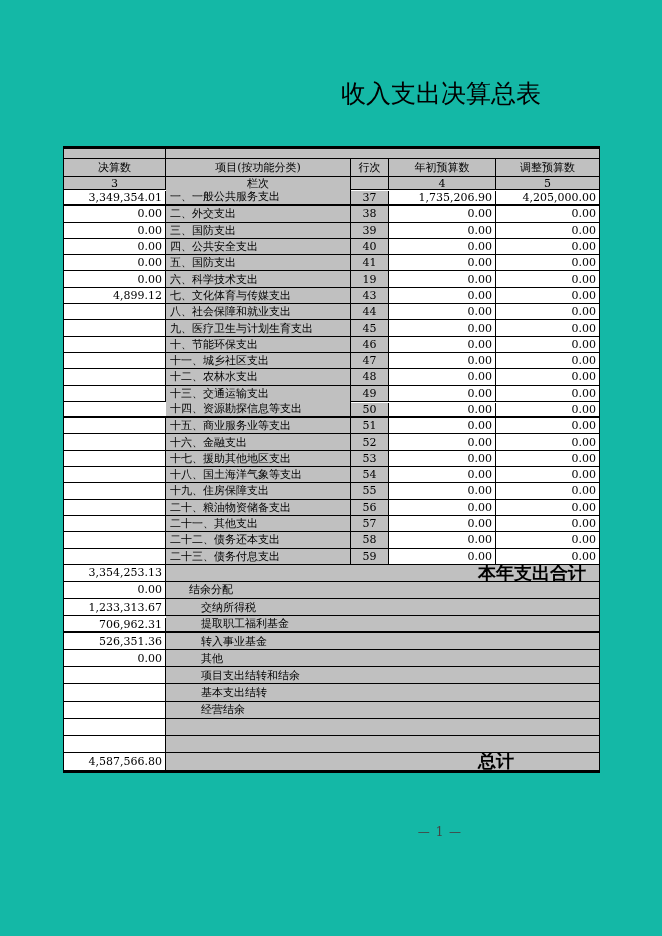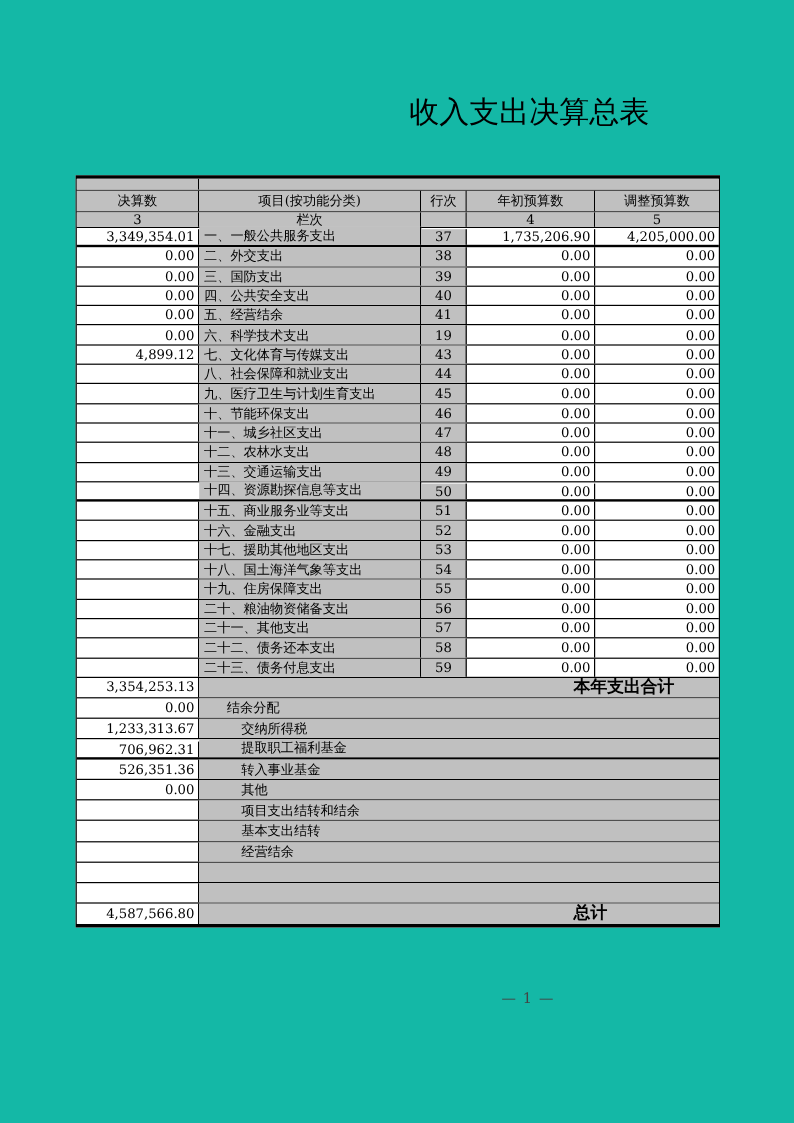--- a/index.html
+++ b/index.html
@@ -45,21 +45,21 @@
   .num  { justify-content:flex-end; padding-right:3px; }
   .item { padding-left:4px; }
   .ctr  { justify-content:center; }
 
   .band { height:10px; }
   .head { height:18px; }
   .idx  { height:13px; }
   .main { height:16.3px; }
   .bottom { height:17.1px; }
 
-  .merged.total { font-weight:bold; font-size:14px; padding-left:312px; }
+  .merged.total { font-weight:bold; font-size:18px; padding-left:312px; }
   .merged.l1 { padding-left:23px; }
   .merged.l2 { padding-left:35px; }
 </style>
 </head>
 <body>
 
 <div class="page">
 
   <div class="doc-title">收入支出决算总表</div>
   <div class="doc-year">2015年度</div>
@@ -110,21 +110,21 @@
       </div>
       <div class="tr main">
         <div class="td c1 num">0.00</div>
         <div class="td c2 item gray">四、公共安全支出</div>
         <div class="td c3 gray ctr">40</div>
         <div class="td c4 num">0.00</div>
         <div class="td c5 num">0.00</div>
       </div>
       <div class="tr main">
         <div class="td c1 num">0.00</div>
-        <div class="td c2 item gray">五、经营结余</div>
+        <div class="td c2 item gray">五、国防支出</div>
         <div class="td c3 gray ctr">41</div>
         <div class="td c4 num">0.00</div>
         <div class="td c5 num">0.00</div>
       </div>
       <div class="tr main">
         <div class="td c1 num">0.00</div>
         <div class="td c2 item gray">六、科学技术支出</div>
         <div class="td c3 gray ctr">19</div>
         <div class="td c4 num">0.00</div>
         <div class="td c5 num">0.00</div>

